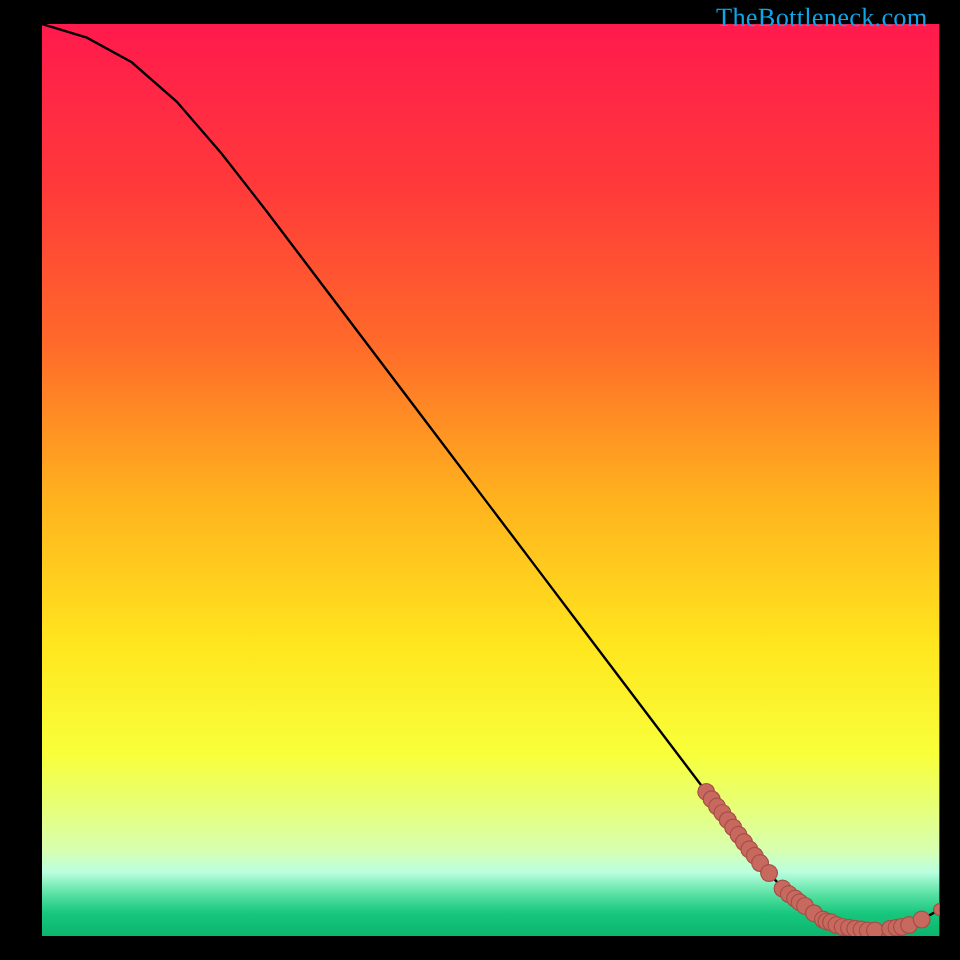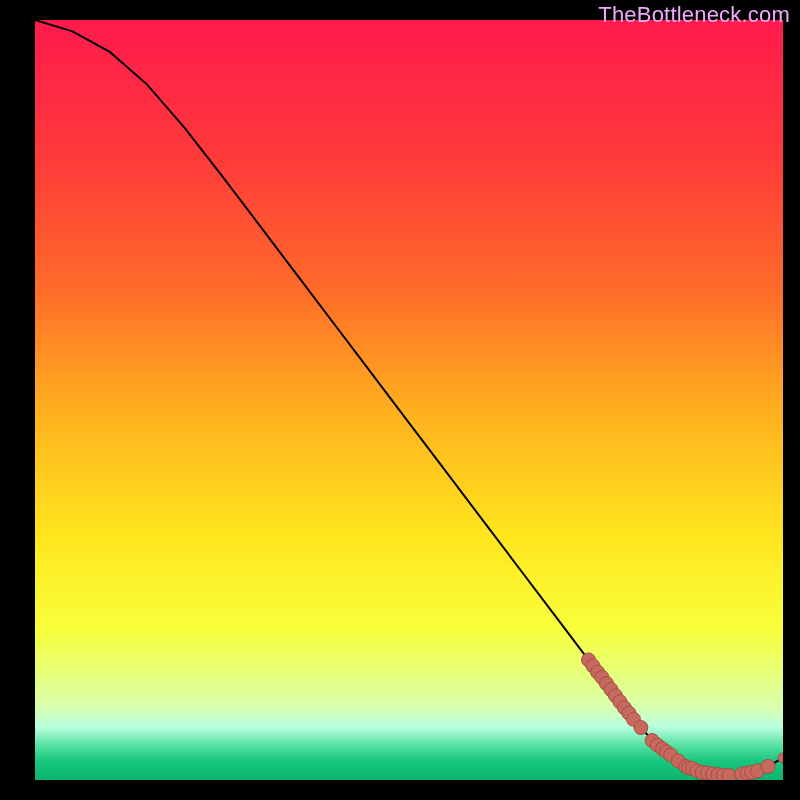--- a/index.html
+++ b/index.html
@@ -24,23 +24,23 @@
     top: 20px;
     width: 748px;
     height: 760px;
   }
   .plot svg {
     display: block;
   }
   .watermark {
     position: absolute;
     top: 2px;
-    right: 10px;
-    color: #f0abfc;
-    font-family: Liberation Sans, sans-serif;
+    right: 27px;
+    color: #0ea5e9;
+    font-family: Liberation Serif, serif;
     font-size: 22px;
     letter-spacing: 0.2px;
   }
 </style>
 </head>
 <body>
 
 <div class="frame">
   <div class="plot">
     <svg width="748" height="760" viewBox="0 0 748 760">

